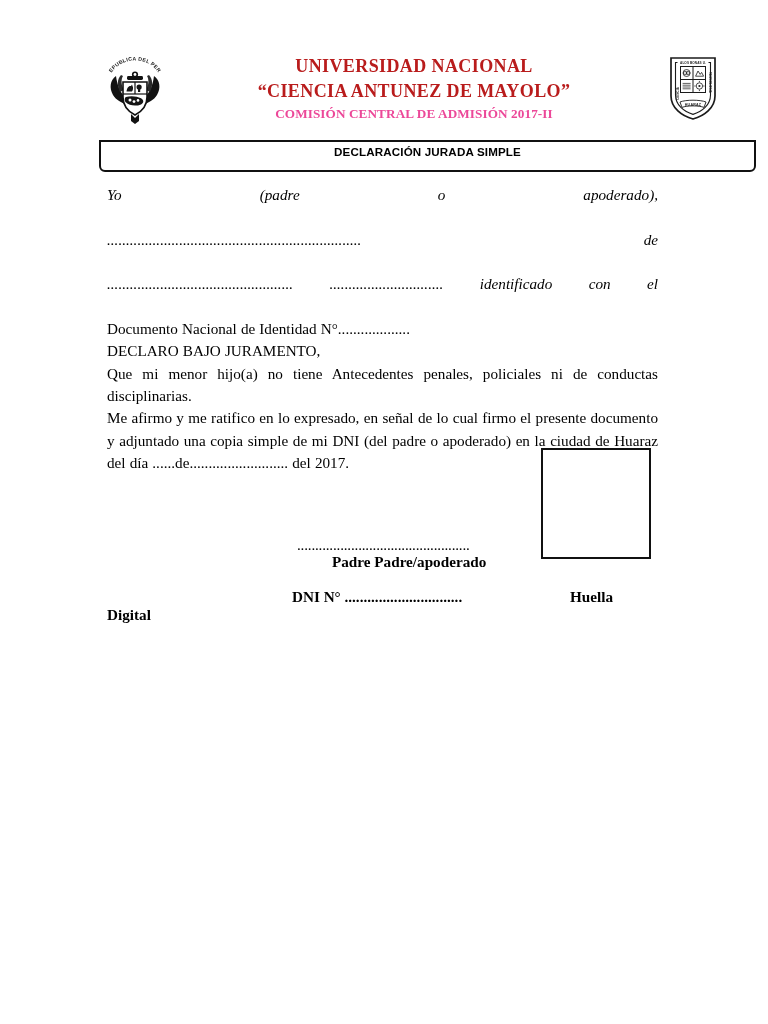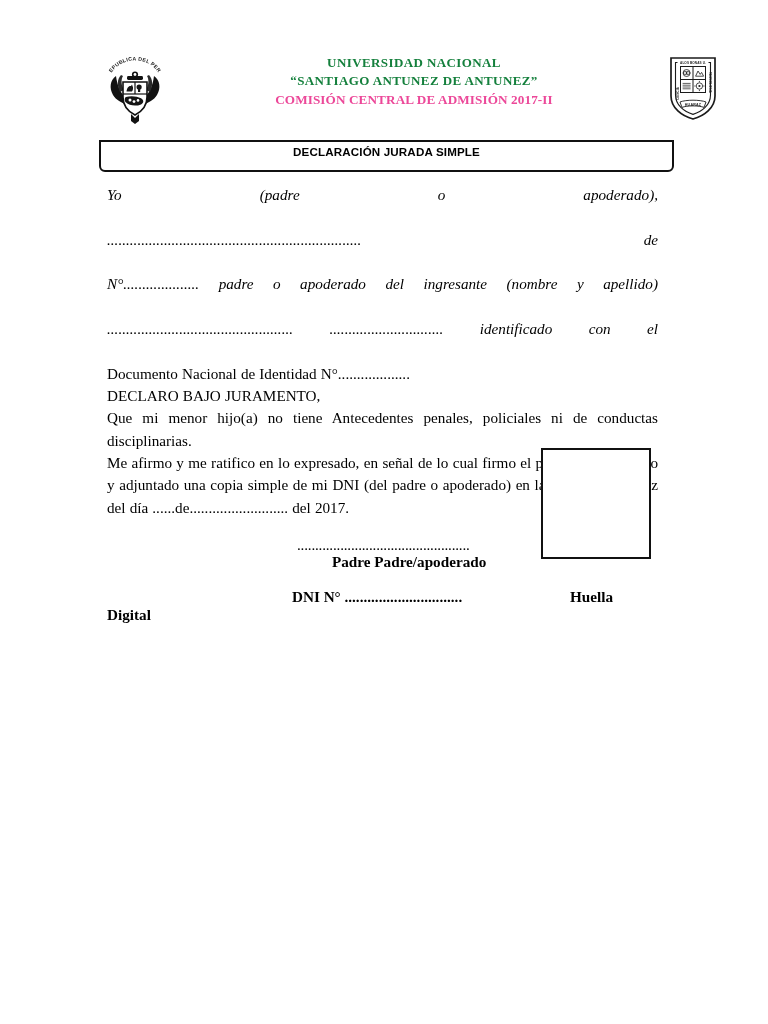--- a/index.html
+++ b/index.html
@@ -45,44 +45,44 @@
   }
   .crest-slot.right { padding-top: 6px; }
 
   .header-titles {
     flex: 1 1 auto;
     text-align: center;
     padding-top: 6px;
   }
   .univ-line1,
   .univ-line2 {
-    color: #15803d;
+    color: #b91c1c;
     font-family: "Liberation Serif", "DejaVu Serif", serif;
     font-weight: bold;
-    font-size: 13px;
+    font-size: 18px;
     letter-spacing: 0.4px;
     line-height: 1.38;
     white-space: nowrap;
   }
   .univ-line3 {
     color: #ec4899;
     font-family: "Liberation Serif", "DejaVu Serif", serif;
     font-weight: bold;
     font-size: 13.2px;
     letter-spacing: 0.1px;
     line-height: 1.5;
     white-space: nowrap;
   }
 
   
   .title-box {
     position: absolute;
     left: 99px;
     top: 140px;
-    width: 575px;
+    width: 657px;
     height: 32px;
     border: 2.2px solid #111111;
     border-radius: 0 0 6px 6px;
     box-sizing: border-box;
     background: #ffffff;
   }
   .title-box-label {
     position: absolute;
     left: 0;
     right: 0;
@@ -227,21 +227,21 @@
         <circle cx="26" cy="48" r="1.5" fill="#ffffff"></circle>
         <circle cx="30" cy="49.6" r="1.4" fill="#ffffff"></circle>
         <circle cx="34" cy="48.4" r="1.3" fill="#ffffff"></circle>
 
         <path d="M27,62 L31,66 L35,62 L35,69 L31,72 L27,69 Z" fill="#121212"></path>
       </svg>
     </div>
 
     <div class="header-titles">
       <div class="univ-line1">UNIVERSIDAD NACIONAL</div>
-      <div class="univ-line2">“SANTIAGO ANTUNEZ DE ANTUNEZ”</div>
+      <div class="univ-line2">“CIENCIA ANTUNEZ DE MAYOLO”</div>
       <div class="univ-line3">COMISIÓN CENTRAL DE ADMISIÓN 2017-II</div>
     </div>
 
     <div class="crest-slot right">
       <svg class="crest-unasam" viewBox="0 0 54 68" aria-hidden="true">
 
         <path d="M5,4 L49,4 L49,42 C49,54 38,62 27,65 C16,62 5,54 5,42 Z" fill="#ffffff" stroke="#1b1b1b" stroke-width="1.7"></path>
 
         <path d="M9.5,8.5 L44.5,8.5 L44.5,41 C44.5,51 36,57.8 27,60.4 C18,57.8 9.5,51 9.5,41 Z" fill="#ffffff" stroke="#1b1b1b" stroke-width="1.1"></path>
 
@@ -276,21 +276,20 @@
   </div>
 
   <div class="title-box">
     <div class="title-box-label">DECLARACIÓN JURADA SIMPLE</div>
   </div>
 
   <div class="body-block">
 
     <p class="para justify-all">Yo (padre o apoderado),</p>
     <p class="para justify-all">................................................................... de</p>
-    <p class="para justify-all">N°.................... padre o apoderado del ingresante (nombre y apellido)</p>
     <p class="para justify-all">................................................. .............................. identificado con el</p>
     <p class="para">Documento Nacional de Identidad N°...................</p>
 
     <p class="para spaced-lg">DECLARO BAJO JURAMENTO,</p>
 
     <p class="para spaced-lg">Que mi menor hijo(a) no tiene Antecedentes penales, policiales ni de conductas disciplinarias.</p>
 
     <p class="para spaced-lg">Me afirmo y me ratifico en lo expresado, en señal de lo cual firmo el presente documento y adjuntado una copia simple de mi DNI (del padre o apoderado) en la ciudad de Huaraz del día ......de.......................... del 2017.</p>
 
   </div>

